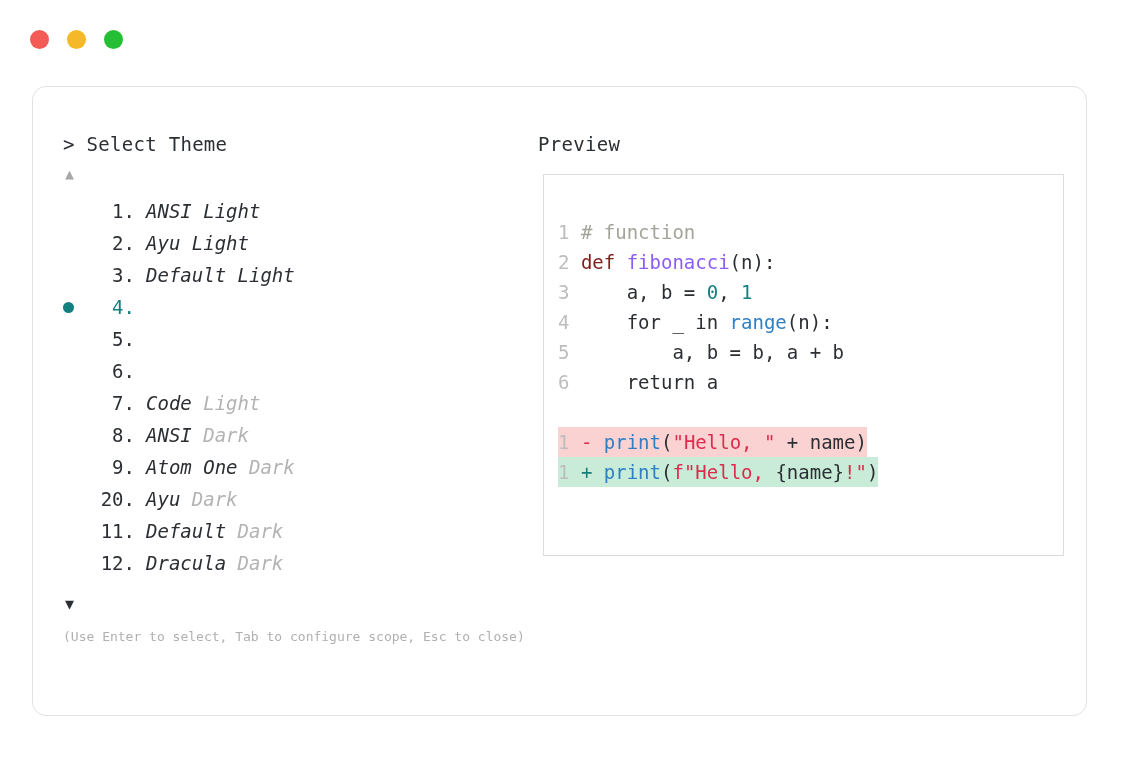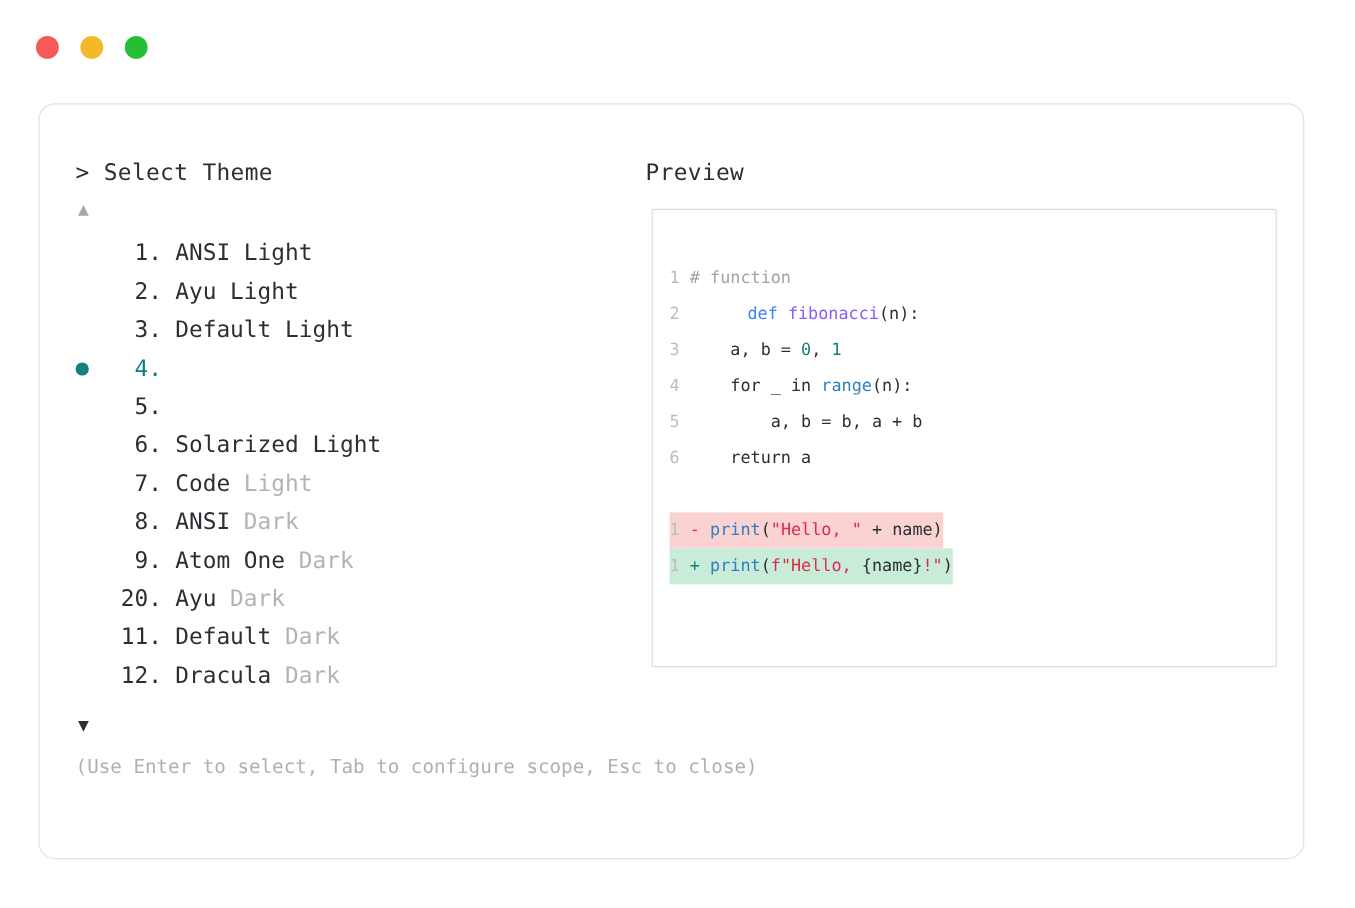--- a/index.html
+++ b/index.html
@@ -112,62 +112,63 @@
   }
   .num-cell {
     width: 46px;
     flex: 0 0 46px;
     text-align: right;
     padding-right: 0;
   }
   .label-cell {
     padding-left: 11px;
     white-space: pre;
+    font-style: italic;
   }
   .theme-row.selected .num-cell,
   .theme-row.selected .label-cell .name,
   .theme-row.selected .label-cell .variant { color: #13807e; }
   .label-cell .name { color: #2b2f33; }
   .label-cell .variant { color: #2b2f33; }
   .label-cell .variant.muted { color: #b3b3b3; }
 
   
   .hint {
     position: absolute;
     left: 30px;
     top: 542px;
-    font-size: 16px;
+    font-size: 13px;
     color: #b0b0b0;
     white-space: pre;
   }
 
   
   .preview-box {
     position: absolute;
     left: 510px;
     top: 87px;
     width: 521px;
     height: 382px;
     border: 1px solid #dcdcdc;
     background: #ffffff;
   }
   .code {
     position: absolute;
     left: 14px;
     top: 42px;
     right: 6px;
-    font-size: 14px;
+    font-size: 19px;
     line-height: 30px;
     white-space: pre;
   }
   .code-line { white-space: pre; height: 30px; }
   .ln { color: #bdbdbd; }
   .plain   { color: #2b2f33; }
   .comment { color: #a3a59a; }
-  .kw      { color: #3b82f6; margin-left: 48px; }
+  .kw      { color: #7f1d1d; }
   .fn      { color: #8b5cf6; }
   .num     { color: #13807e; }
   .builtin { color: #2f7fc4; }
   .str     { color: #dd2b4d; }
   .blank   { height: 30px; }
 
   .diff-line { white-space: pre; height: 30px; display: inline-block; }
   .diff-del { background: #fbd2d2; }
   .diff-add { background: #c8ecd8; }
   .sign-del { color: #dd2b4d; }
@@ -193,21 +194,21 @@
     </div>
 
     <div class="list-col">
       <div class="scroll-arrow up">▲</div>
       <ul class="theme-list" id="theme-list">
           <li class="theme-row"><span class="bullet-cell"></span><span class="num-cell">1.</span><span class="label-cell"><span class="name">ANSI</span><span class="variant"> Light</span></span></li>
           <li class="theme-row"><span class="bullet-cell"></span><span class="num-cell">2.</span><span class="label-cell"><span class="name">Ayu</span><span class="variant"> Light</span></span></li>
           <li class="theme-row"><span class="bullet-cell"></span><span class="num-cell">3.</span><span class="label-cell"><span class="name">Default</span><span class="variant"> Light</span></span></li>
           <li class="theme-row selected"><span class="bullet-cell"><span class="bullet"></span></span><span class="num-cell">4.</span></li>
           <li class="theme-row"><span class="bullet-cell"></span><span class="num-cell">5.</span></li>
-          <li class="theme-row"><span class="bullet-cell"></span><span class="num-cell">6.</span><span class="label-cell"><span class="name">Solarized</span><span class="variant"> Light</span></span></li>
+          <li class="theme-row"><span class="bullet-cell"></span><span class="num-cell">6.</span></li>
           <li class="theme-row"><span class="bullet-cell"></span><span class="num-cell">7.</span><span class="label-cell"><span class="name">Code</span><span class="variant muted"> Light</span></span></li>
           <li class="theme-row"><span class="bullet-cell"></span><span class="num-cell">8.</span><span class="label-cell"><span class="name">ANSI</span><span class="variant muted"> Dark</span></span></li>
           <li class="theme-row"><span class="bullet-cell"></span><span class="num-cell">9.</span><span class="label-cell"><span class="name">Atom One</span><span class="variant muted"> Dark</span></span></li>
           <li class="theme-row"><span class="bullet-cell"></span><span class="num-cell">20.</span><span class="label-cell"><span class="name">Ayu</span><span class="variant muted"> Dark</span></span></li>
           <li class="theme-row"><span class="bullet-cell"></span><span class="num-cell">11.</span><span class="label-cell"><span class="name">Default</span><span class="variant muted"> Dark</span></span></li>
           <li class="theme-row"><span class="bullet-cell"></span><span class="num-cell">12.</span><span class="label-cell"><span class="name">Dracula</span><span class="variant muted"> Dark</span></span></li>
         </ul>
       <div class="scroll-arrow down">▼</div>
     </div>
 

